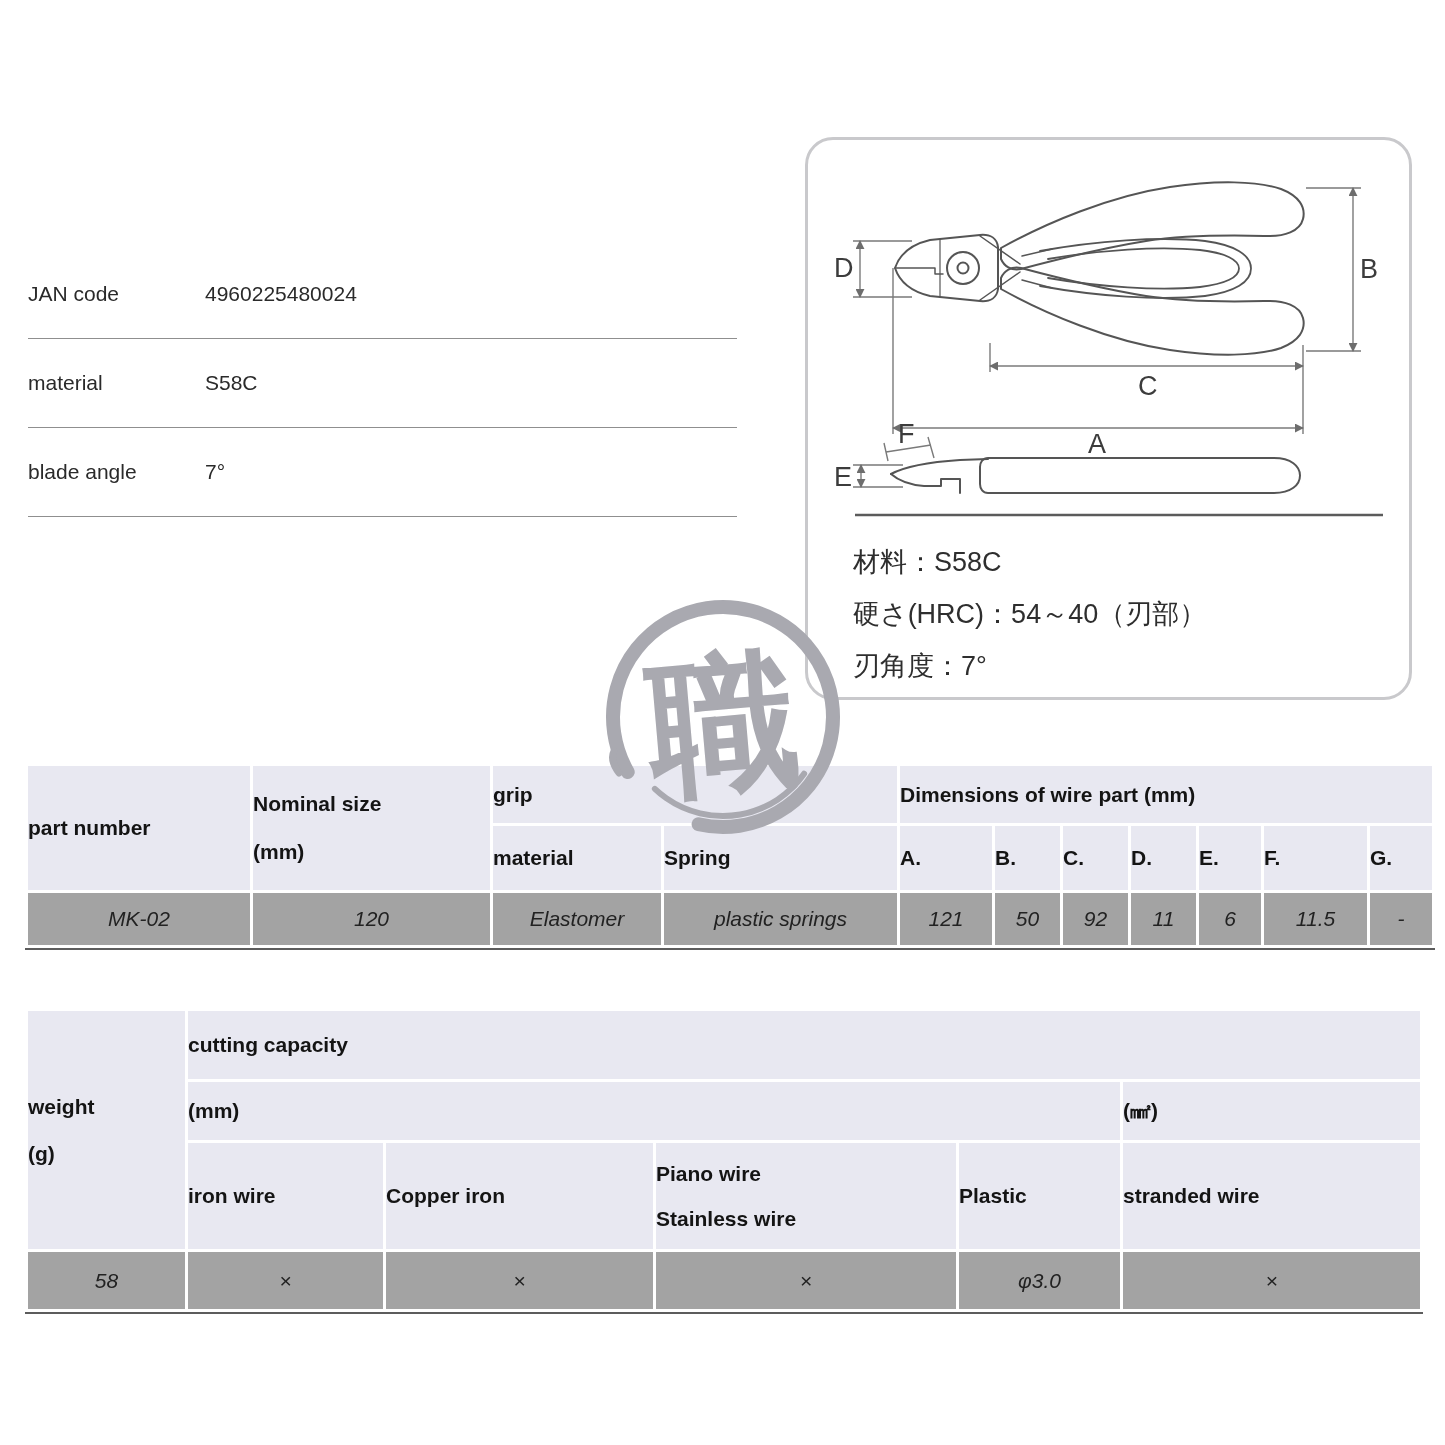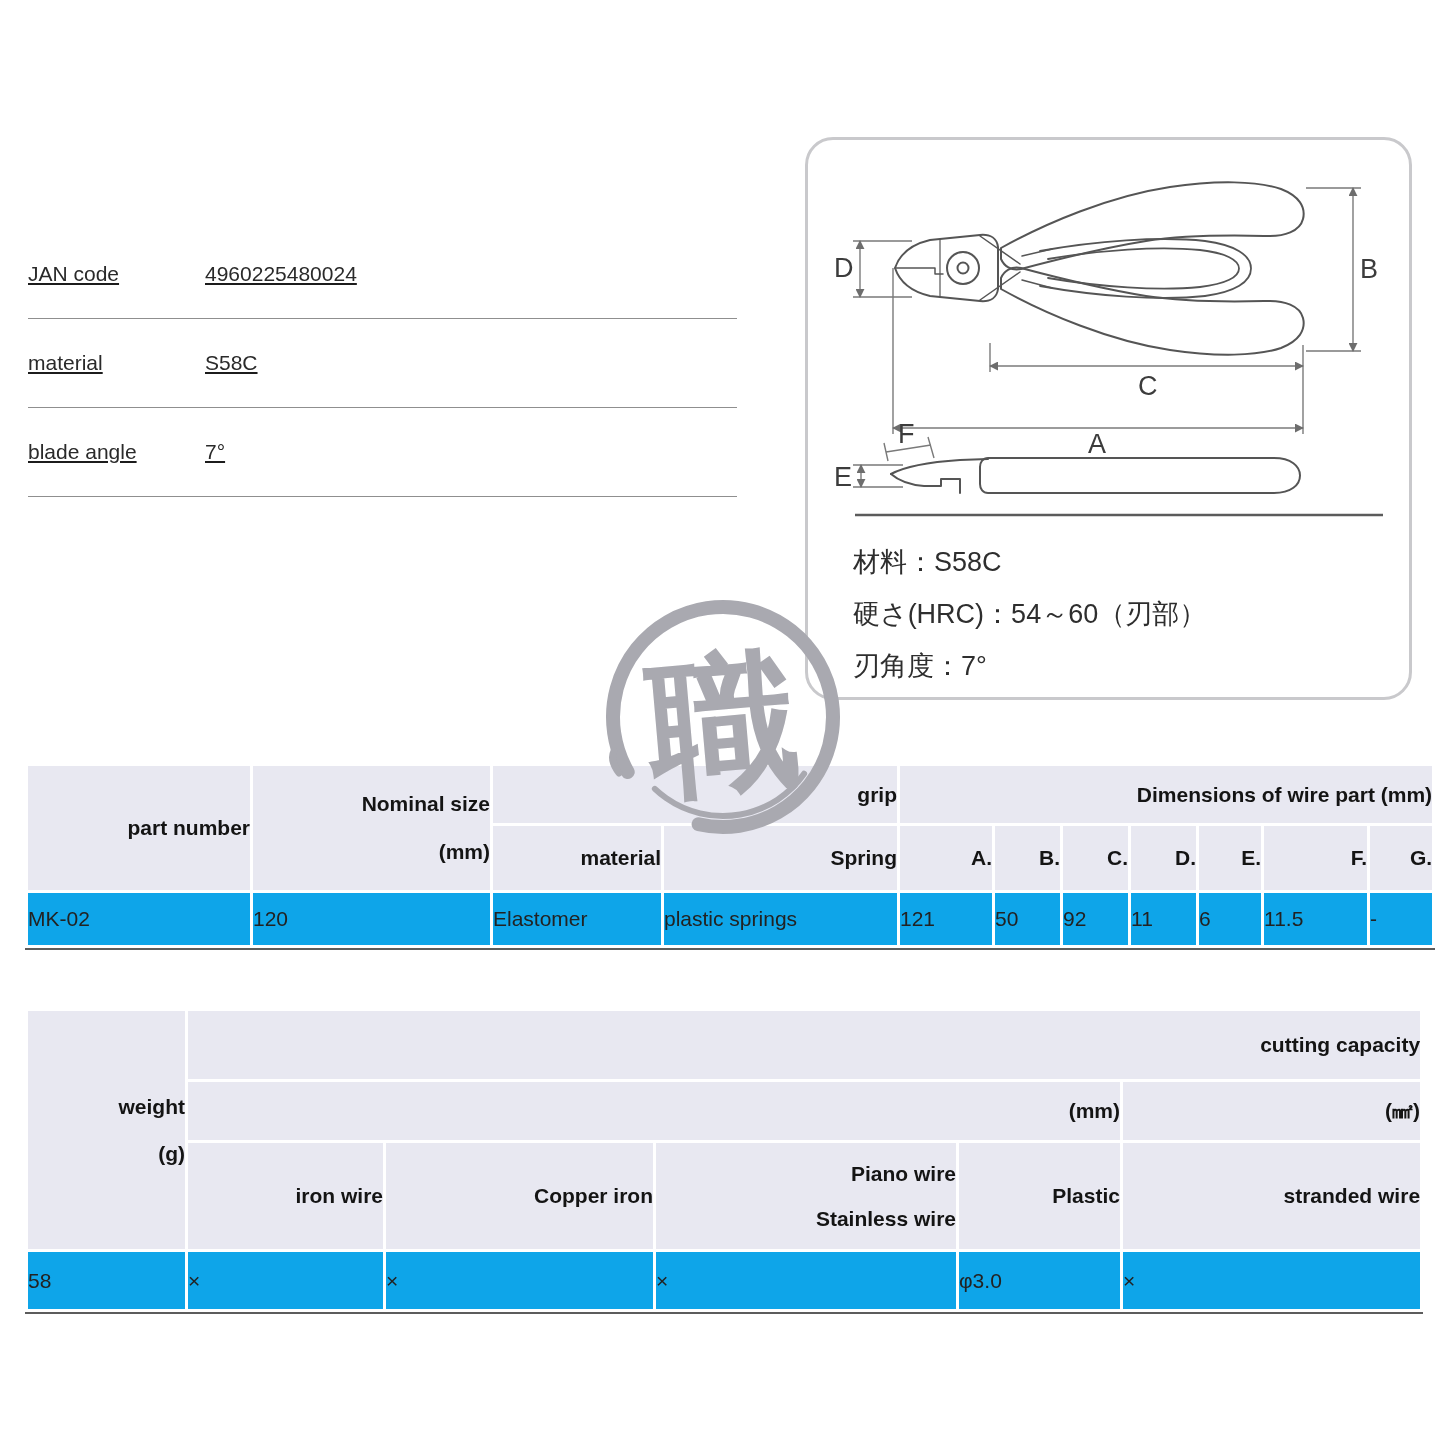--- a/index.html
+++ b/index.html
@@ -2,39 +2,39 @@
 <html><head>
 <meta charset="utf-8">
 <style>
   html,body { margin:0; padding:0; background:#fff; }
   .page {
     position:relative; width:1445px; height:1445px; background:#ffffff;
     font-family:"Liberation Sans", sans-serif; color:#1c1c1c; overflow:hidden;
   }
 
   
-  .spec-list { position:absolute; left:28px; top:230px; width:709px;text-decoration:underline; }
+  .spec-list { position:absolute; left:28px; top:250px; width:709px; }
   .spec-row { height:88px; display:flex; align-items:center;
               border-bottom:1px solid #8f8f8f; font-size:21px; color:#2a2a2a; }
   .spec-label { width:177px; }
 
   
   .diagram-box { position:absolute; left:805px; top:137px; width:607px; height:563px;
                  border:3px solid #c9c9cc; border-radius:28px; box-sizing:border-box; }
   .diagram-svg { position:absolute; left:0; top:0; }
   .diagram-notes { position:absolute; left:45px; top:396px; font-size:27px;
                    color:#2e2e2e; line-height:52px; white-space:nowrap; }
 
   
   .tbl-wrap { position:absolute; border-bottom:2px solid #5c5c5c; }
   .tbl-wrap table { border-collapse:separate; border-spacing:3px; table-layout:fixed; width:100%; }
-  .tbl-wrap th { background:#e8e8f1; font-size:21px; font-weight:bold; text-align:right;
+  .tbl-wrap th { background:#e8e8f1; font-size:21px; font-weight:bold; text-align:left;
                  vertical-align:middle; padding:0; color:#141414; }
-  .tbl-wrap td { background:#0ea5e9; font-size:21px; font-weight:normal; 
-                 vertical-align:middle; padding:0; color:#222; }
+  .tbl-wrap td { background:#a3a3a3; font-size:21px; font-weight:normal; text-align:center;
+                 vertical-align:middle; padding:0; color:#222;font-style:italic; }
   .t1-wrap { left:25px; top:763px; width:1410px; }
   .t2-wrap { left:25px; top:1008px; width:1398px; }
   .t1 tr.r1 th { height:57px; }
   .t1 tr.r2 th { height:64px; }
   .t1 tr.r3 td { height:52px; }
   .t2 tr.r1 th { height:68px; }
   .t2 tr.r2 th { height:58px; }
   .t2 tr.r3 th { height:106px; }
   .t2 tr.r4 td { height:57px; }
   .two-line { line-height:48px; }
@@ -118,21 +118,21 @@
         <text x="552" y="138">B</text>
         <text x="330" y="255">C</text>
         <text x="280" y="313">A</text>
         <text x="90" y="303">F</text>
         <text x="26" y="346">E</text>
       </g>
     </svg>
 
     <div class="diagram-notes">
       <div>材料：S58C</div>
-      <div>硬さ(HRC)：54～60（刃部）</div>
+      <div>硬さ(HRC)：54～40（刃部）</div>
       <div>刃角度：7°</div>
     </div>
   </div>
 
   <div class="tbl-wrap t1-wrap">
     <table class="t1">
       <colgroup>
         <col style="width:222px">
           <col style="width:237px">
           <col style="width:168px">

